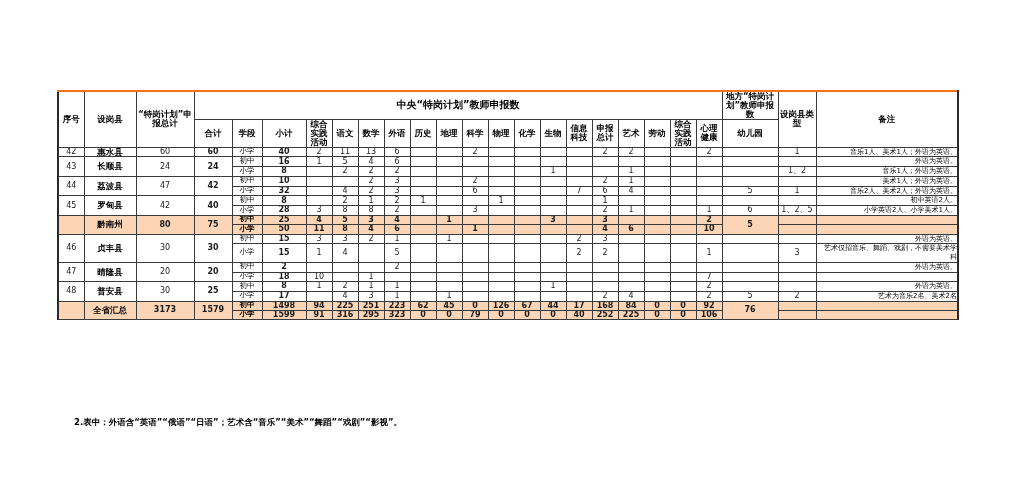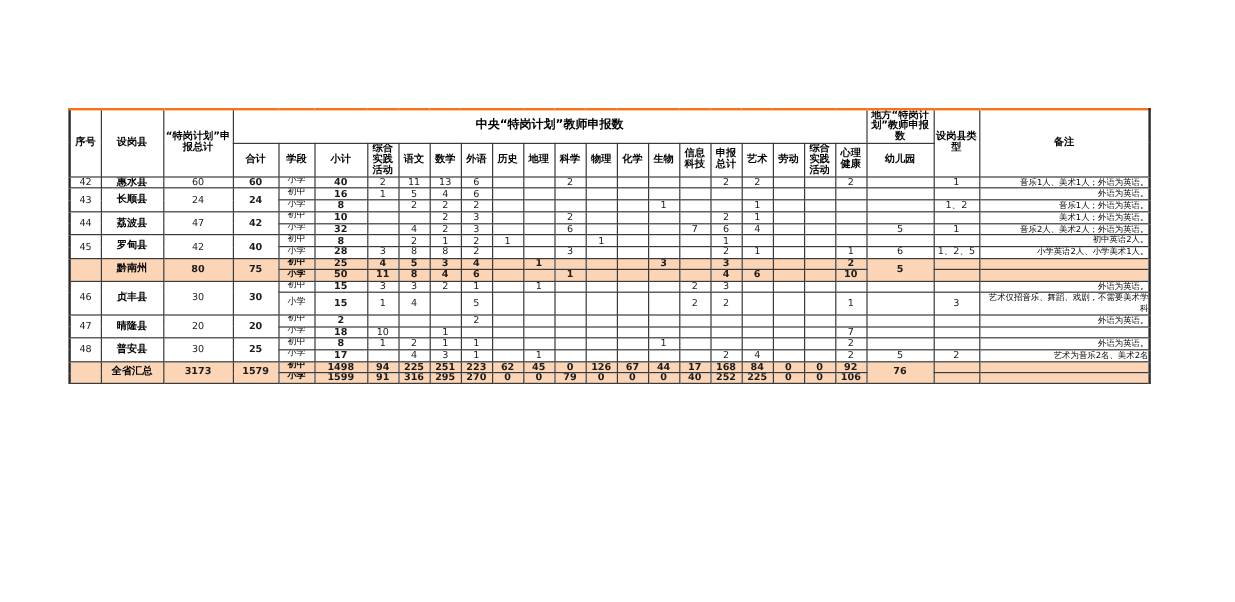--- a/index.html
+++ b/index.html
@@ -515,36 +515,37 @@
             <td class="num" rowspan="2">76</td>
             <td class="num"></td>
             <td class="remark thick-r"></td>
           </tr>
           <tr class="hl">
             <td class="seg">小学</td>
             <td class="num b">1599</td>
             <td class="num">91</td>
             <td class="num">316</td>
             <td class="num">295</td>
-            <td class="num">270</td>
+            <td class="num">323</td>
             <td class="num">0</td>
             <td class="num">0</td>
             <td class="num">79</td>
             <td class="num">0</td>
             <td class="num">0</td>
             <td class="num">0</td>
             <td class="num">40</td>
             <td class="num">252</td>
             <td class="num">225</td>
             <td class="num">0</td>
             <td class="num">0</td>
             <td class="num">106</td>
             <td class="num"></td>
             <td class="remark thick-r"></td>
           </tr>
         </tbody>
     </table>
   </div>
 
   <div class="notes">
+    <div class="l2">2.表中：外语含“英语”“俄语”“日语”；艺术含“音乐”“美术”“舞蹈”“戏剧”“影视”。</div>
   </div>
 
 </div>
 
 </body></html>

